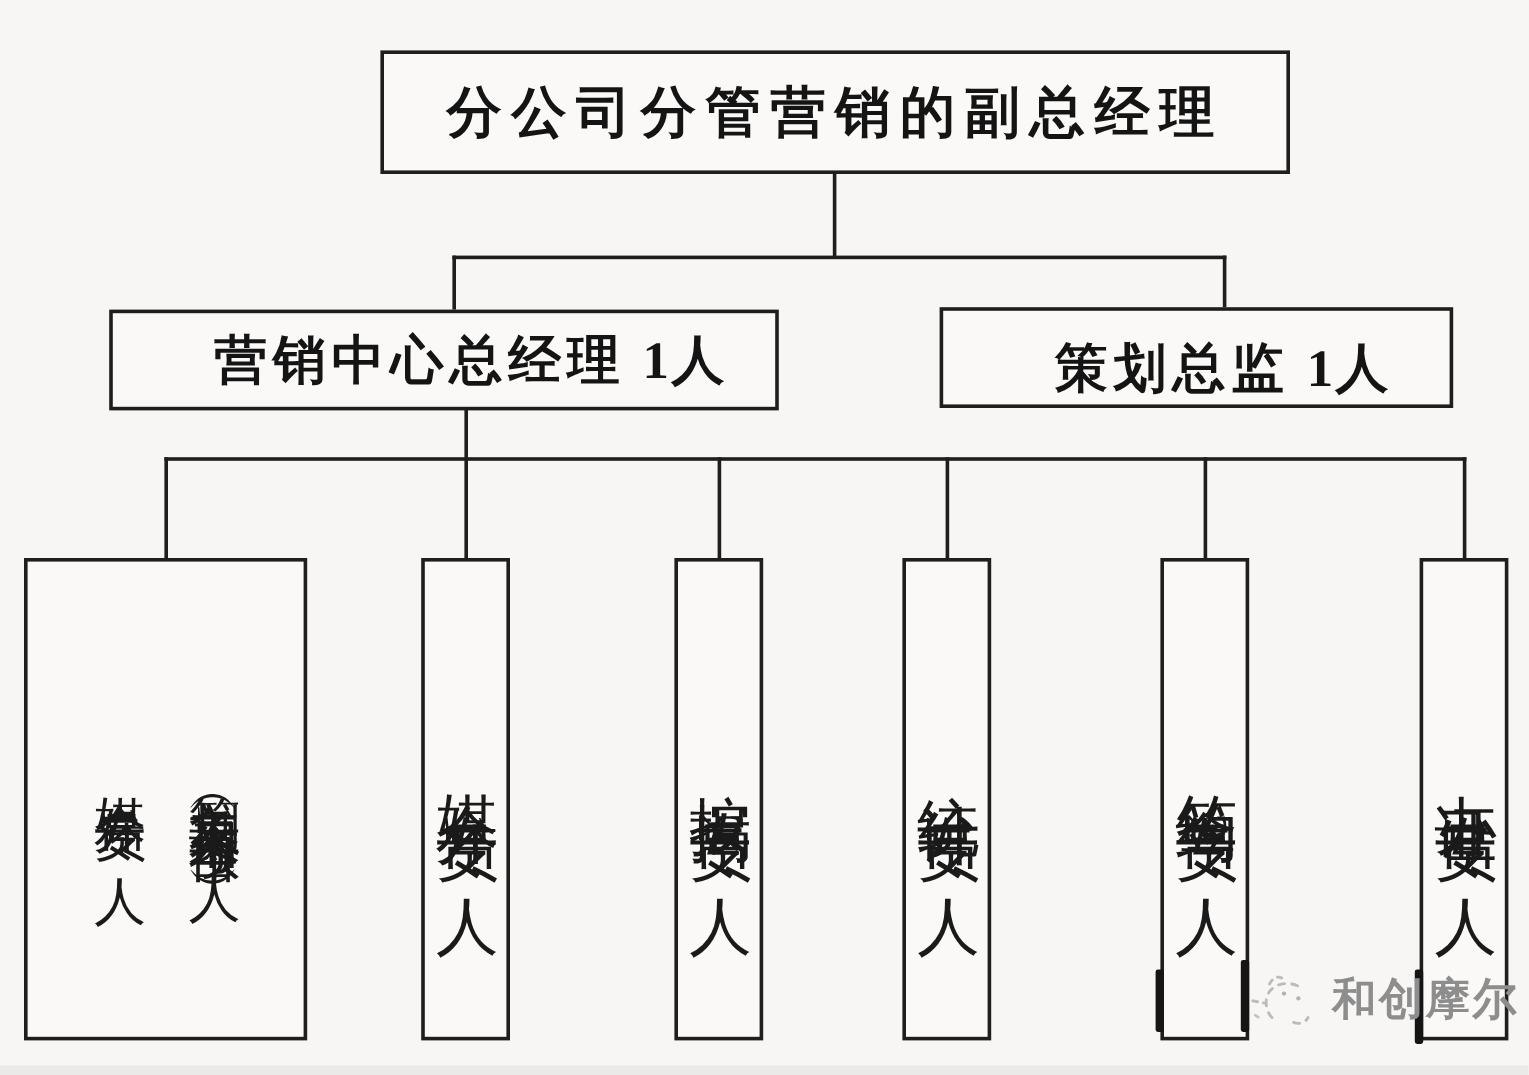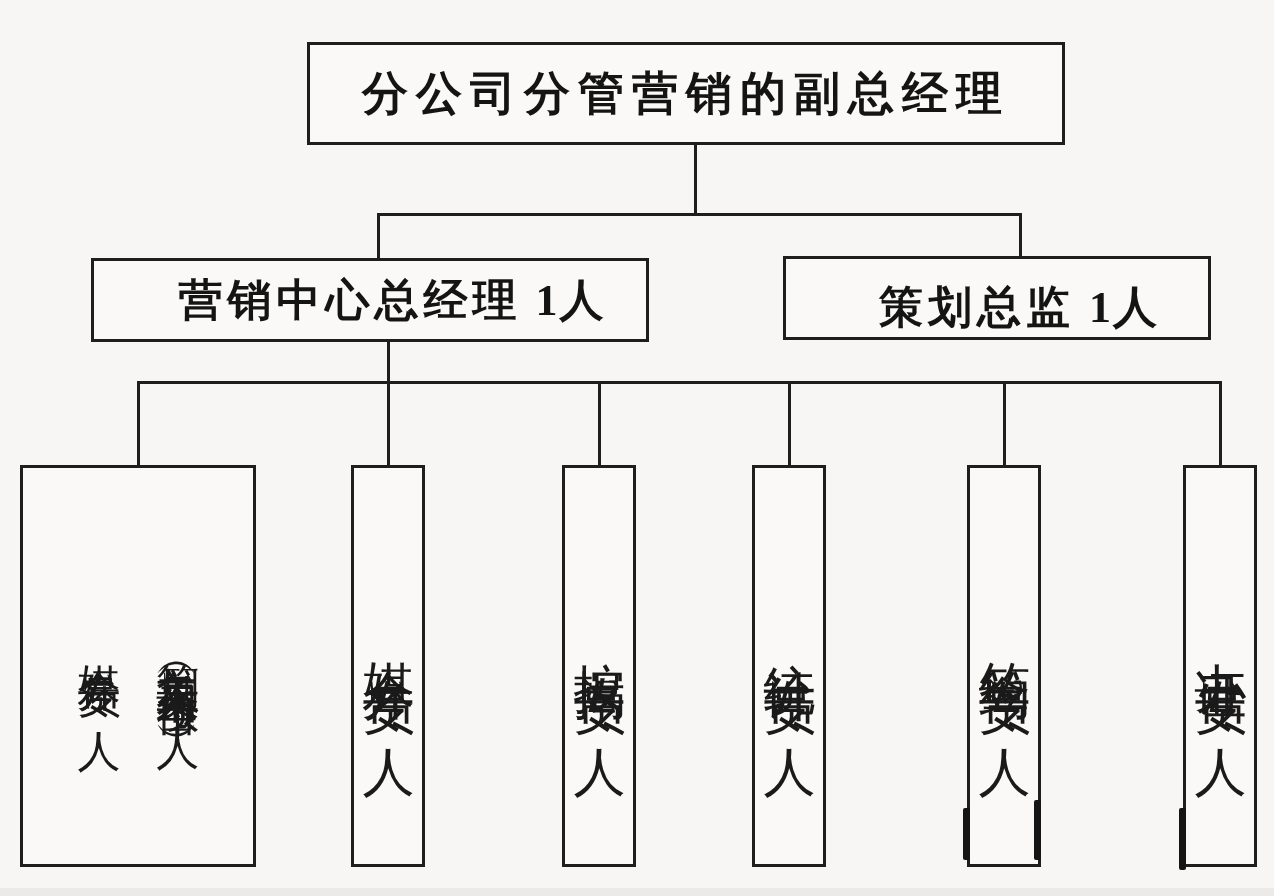--- a/index.html
+++ b/index.html
@@ -19,21 +19,21 @@
     position:absolute;
     box-sizing:border-box;
     border:3px solid #1e1e1e;
     background:#faf9f7;
     display:flex;
     align-items:center;
     justify-content:center;
     color:#141414;
   }
   .node-root{
-    left:307px; top:42px; width:758px; height:103px;
+    left:317px; top:42px; width:758px; height:103px;
     font-size:46px; letter-spacing:8px; font-weight:bold;
   }
   .node-l2a{ left:91px;  top:258px; width:558px; height:84px; }
   .node-l2b{ left:783px; top:256px; width:428px; height:84px;align-items:flex-end; }
   .node-l2a,.node-l2b{ font-size:44px; letter-spacing:5px; font-weight:bold;padding-left:44px; }
   .hcount{ margin-left:14px; letter-spacing:2px; }
 
   .node-leaf{ top:465px; height:402px; }
   .leaf-1{ left:20px;   width:236px; }
   .leaf-2{ left:351px;  width:74px; }
@@ -175,16 +175,28 @@
   <div class="node node-leaf leaf-6">
     <div class="vtext">
       <span>办证专员</span><span class="vcount">1人</span>
     </div>
   </div>
 
   <div class="smudge sm-1"></div>
   <div class="smudge sm-2"></div>
   <div class="smudge sm-3"></div>
 
+  <div class="watermark">
+    <svg class="wm-logo" viewBox="0 0 66 66" fill="none">
+      <path d="M20 48 C14 42 13 30 20 24 C26 18 40 18 46 25" stroke="#a8a8a8" stroke-width="2.4" stroke-dasharray="5 6" stroke-linecap="round"></path>
+      <path d="M18 20 C20 15 25 13 28 15" stroke="#a8a8a8" stroke-width="2.4" stroke-dasharray="4 5" stroke-linecap="round"></path>
+      <path d="M4 34 L14 36" stroke="#a8a8a8" stroke-width="2.4" stroke-dasharray="4 5" stroke-linecap="round"></path>
+      <path d="M38 52 C43 54 48 52 50 48" stroke="#a8a8a8" stroke-width="2.4" stroke-dasharray="5 6" stroke-linecap="round"></path>
+      <circle cx="30" cy="28" r="1.8" fill="#9a9a9a"></circle>
+      <circle cx="42" cy="32" r="1.8" fill="#9a9a9a"></circle>
+      <path d="M6 46 L12 50" stroke="#b0b0b0" stroke-width="2.2" stroke-dasharray="3 5" stroke-linecap="round"></path>
+    </svg>
+    <span class="wm-text">和创摩尔</span>
+  </div>
 
   <div class="bottom-band"></div>
 
 </div>
 
 </body></html>

